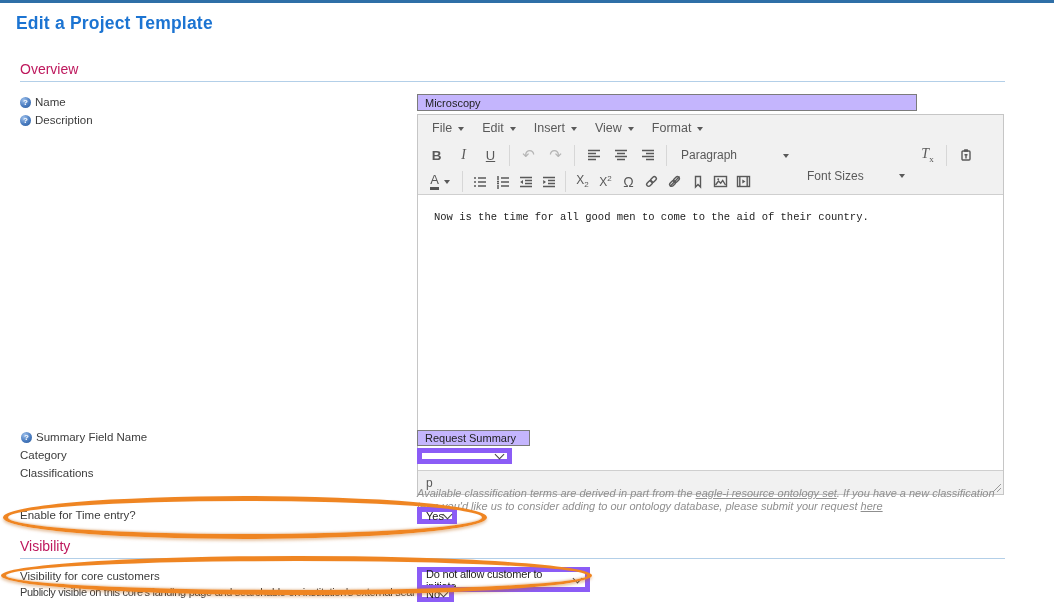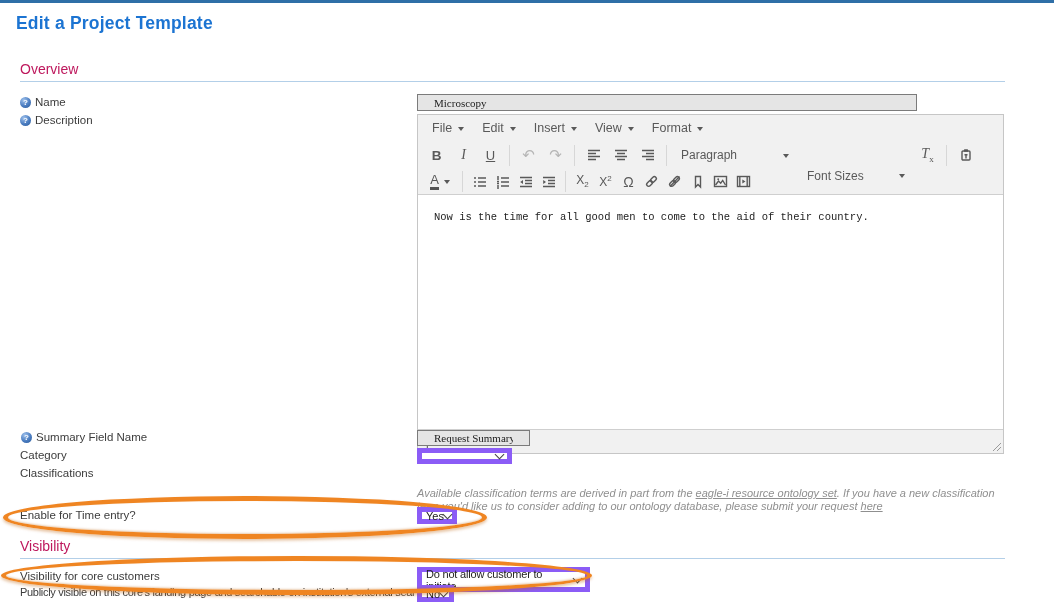--- a/index.html
+++ b/index.html
@@ -7,30 +7,30 @@
         font-family:"Liberation Sans",sans-serif;color:#333;}
   .abs{position:absolute;}
   .topbar{left:0;top:0;width:1054px;height:3px;background:#2f6fa7;}
   .page-title{left:16px;top:13px;font-size:17.5px;font-weight:bold;color:#1c74d2;letter-spacing:.2px;}
   .section-title{font-size:14px;color:#be185d;}
   .section-divider{height:1px;background:#b3cfe8;width:985px;left:20px;}
   .lbl{font-size:11.5px;color:#3c3c3c;white-space:nowrap;}
   .help-icon{width:11px;height:11px;border-radius:50%;display:inline-flex;align-items:center;justify-content:center;
      background:radial-gradient(circle at 35% 28%, #9dc0ec, #4a7cc0 55%, #2a5a9a);color:#fff;
      font-size:8px;font-weight:bold;line-height:1;}
-  .txt{box-sizing:border-box;border:1px solid #7b7b7b;background:#e5e5e5;font-family:Liberation Serif, serif;
-     font-size:11px;color:#222;padding:0 16px;outline:none;}
+  .txt{box-sizing:border-box;border:1px solid #7b7b7b;background:#c4b5fd;font-family:Liberation Sans, sans-serif;
+     font-size:11px;color:#222;padding:0 7px;outline:none;}
   .txt.lightborder{border-color:#ababab;font-size:11.5px;}
   .txt::placeholder{color:#a2a2a2;}
   .sel{box-sizing:border-box;border:5px solid #8b5cf6;background:#fff;display:flex;align-items:center;
      justify-content:space-between;padding:0 4px;font-size:11px;color:#222;cursor:default;}
   .chev{width:6px;height:6px;border-right:1.5px solid #444;border-bottom:1.5px solid #444;
      transform:rotate(45deg);margin-top:-3px;flex:none;}
   
-  .editor{left:417px;top:114px;width:587px;height:340px;box-sizing:border-box;border:1px solid #c6c6c6;
+  .editor{left:417px;top:114px;width:587px;height:381px;box-sizing:border-box;border:1px solid #c6c6c6;
      background:#f1f1f1;display:flex;flex-direction:column;}
   .menubar{height:26px;display:flex;align-items:center;padding:0 5px;flex:none;}
   .menu-item{display:flex;align-items:center;gap:6px;padding:4px 9px;font-size:12.5px;color:#595959;border-radius:2px;}
   .caret{width:0;height:0;border-left:3.5px solid transparent;border-right:3.5px solid transparent;
      border-top:4px solid #595959;margin-top:1px;}
   .toolbar{display:flex;align-items:center;padding:0 5px;flex:none;}
   .tb1{height:28px;} .tb2{height:25px;}
   .tbtn{min-width:27px;height:24px;display:inline-flex;align-items:center;justify-content:center;
      color:#595959;font-size:13px;border-radius:2px;flex:none;}
   .tb2 .tbtn{min-width:23px;}

